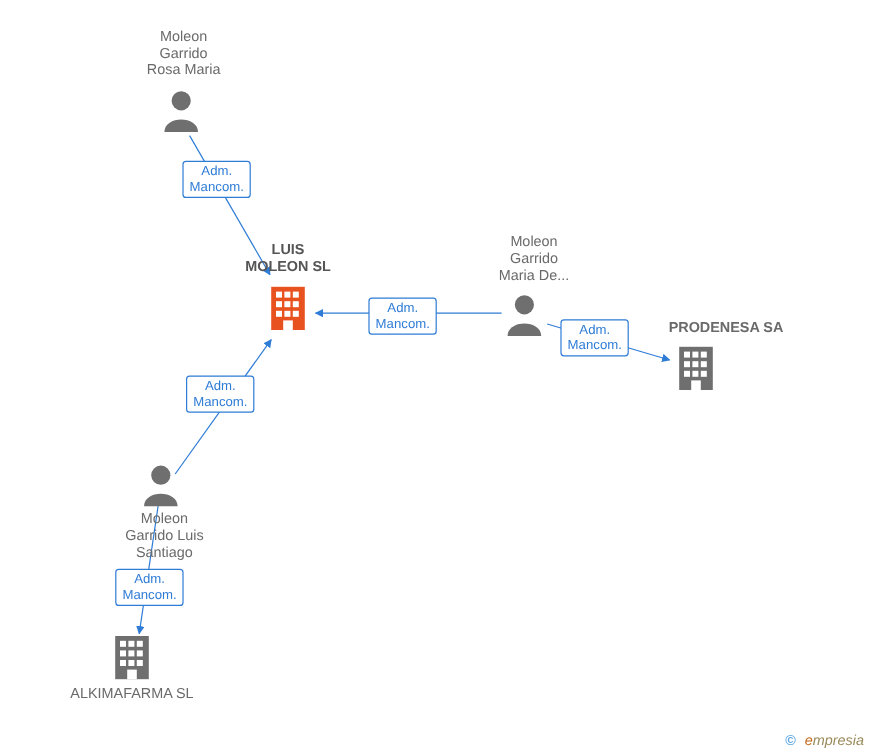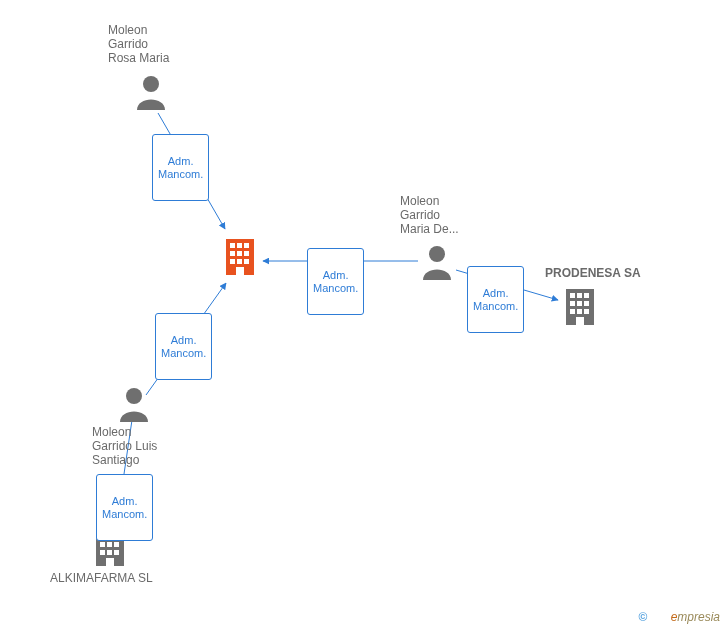--- a/index.html
+++ b/index.html
@@ -19,61 +19,60 @@
   }
   svg.edges {
     position: absolute;
     left: 0; top: 0;
     width: 728px;
     height: 630px;
     pointer-events: none;
   }
   .node-label {
     position: absolute;
-    text-align: left;
+    text-align: center;
     font-size: 12px;
     color: #6a6a6a;
     line-height: 1.15;
     white-space: pre;
   }
   .node-label.focus {
     font-weight: bold;
     color: #555;
   }
   .icon {
     position: absolute;
   }
   .rel-label {
     position: absolute;
     font-size: 11px;
     color: #2e7cd6;
     background: #fff;
     border: 1px solid #2e7cd6;
     border-radius: 3px;
-    padding: 20px 5px;
+    padding: 2px 5px;
     text-align: center;
     line-height: 1.15;
     white-space: pre;
   }
   .watermark {
     position: absolute;
     right: 8px;
     bottom: 6px;
     font-size: 12px;
     color: #888;
   }
   .watermark .c {
     color: #5aa5e0;
     font-weight: bold;
     margin-right: 4px;
   }
   .watermark .brand {
     font-style: italic;
     color: #9a8a5a;
-    margin-left: 16px;
   }
   .watermark .brand .e {
     color: #c46a1a;
   }
 </style>
 </head>
 <body>
 
 <div class="canvas">
 
@@ -96,20 +95,22 @@
   </svg>
 
   <div class="node-label" style="left:108px; top:24px; width:90px;">Moleon
 Garrido
 Rosa Maria</div>
   <svg class="icon" style="left:135px; top:74px;" width="32" height="36">
     <circle cx="16" cy="10" r="8" fill="#6f6f6f"></circle>
     <path d="M2 36 C2 22 30 22 30 36 Z" fill="#6f6f6f"></path>
   </svg>
 
+  <div class="node-label focus" style="left:190px; top:202px; width:100px;">LUIS
+MOLEON SL</div>
   <svg class="icon" style="left:222px; top:237px;" width="36" height="40">
     <rect x="4" y="2" width="28" height="36" fill="#e8521f"></rect>
     <rect x="8" y="6" width="5" height="5" fill="#fff"></rect>
     <rect x="15" y="6" width="5" height="5" fill="#fff"></rect>
     <rect x="22" y="6" width="5" height="5" fill="#fff"></rect>
     <rect x="8" y="14" width="5" height="5" fill="#fff"></rect>
     <rect x="15" y="14" width="5" height="5" fill="#fff"></rect>
     <rect x="22" y="14" width="5" height="5" fill="#fff"></rect>
     <rect x="8" y="22" width="5" height="5" fill="#fff"></rect>
     <rect x="15" y="22" width="5" height="5" fill="#fff"></rect>

